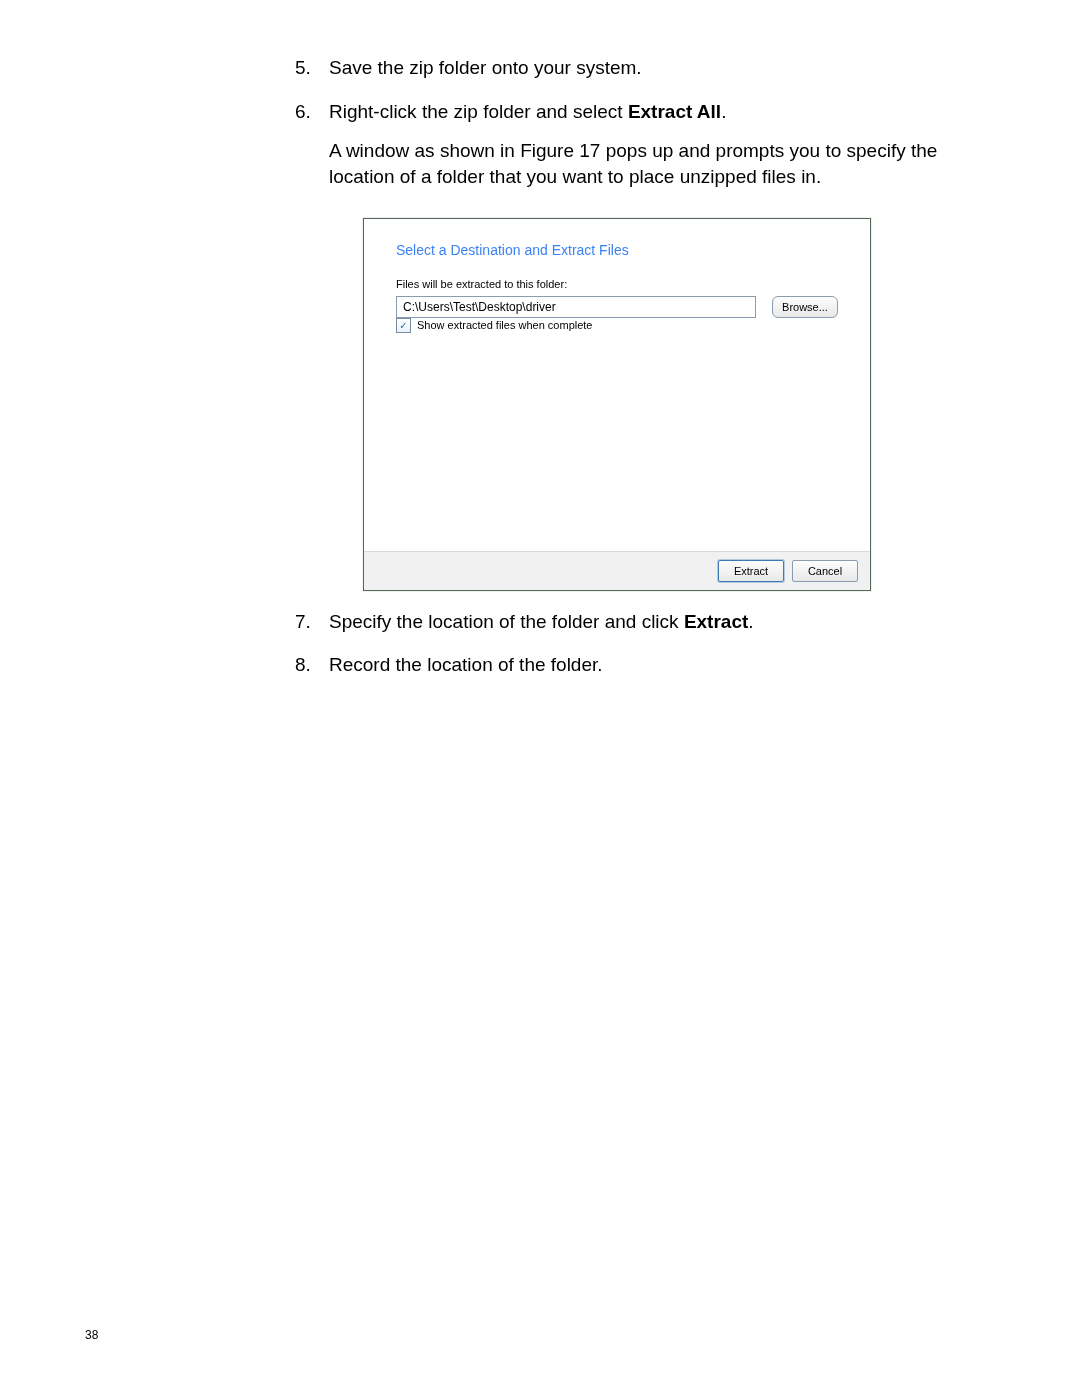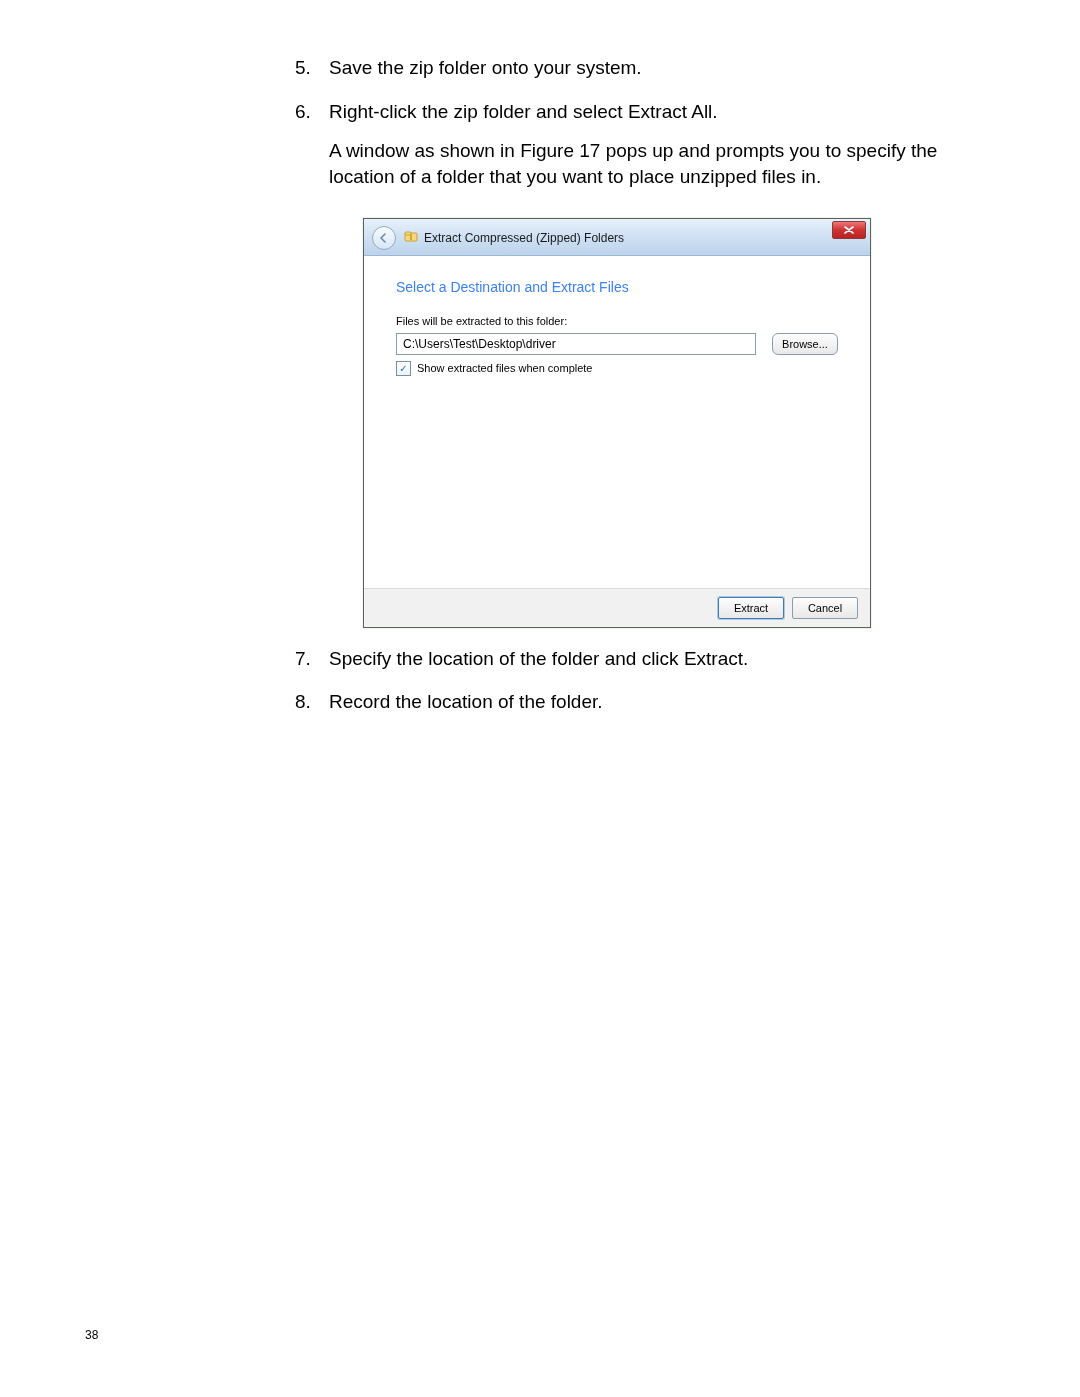--- a/index.html
+++ b/index.html
@@ -16,31 +16,31 @@
 .titlebar{height:36px;background:linear-gradient(#e8f1fb,#cfe0f3 50%,#bcd3ec);position:relative;border-bottom:1px solid #9fb7d4}
 .back-btn{position:absolute;left:8px;top:7px;width:22px;height:22px;border-radius:50%;border:1px solid #9ab;background:linear-gradient(#f7fbff,#d7e6f5);display:flex;align-items:center;justify-content:center;color:#6e8aa8;font-size:13px}
 .title-icon{position:absolute;left:40px;top:10px;width:14px;height:14px}
 .title-icon svg{display:block}
 .title-text{position:absolute;left:60px;top:11px;font-size:12px;color:#1a1a1a}
 .close-btn{position:absolute;right:4px;top:2px;width:32px;height:16px;border:1px solid #8a3a3a;border-radius:2px;background:linear-gradient(#e77,#c33 50%,#b22);display:flex;align-items:center;justify-content:center}
 .close-btn svg{display:block}
 .win-body{padding:22px 32px 90px 32px;background:#fff;min-height:220px}
 .instr-title{color:#3b82f6;font-size:14px;margin-bottom:18px}
 .field-label{font-size:11px;margin-bottom:4px}
-.path-row{display:flex;gap:16px;margin-bottom:6px}
+.path-row{display:flex;gap:16px;margin-bottom:0}
 .path-input{flex:1;height:22px;border:1px solid #8a9db0;padding:2px 6px;font-size:12px;box-sizing:border-box;background:#fff}
 .browse-btn{width:66px;height:22px;border:1px solid #8a9db0;background:linear-gradient(#fdfdfd,#e8e8e8);font-size:11px;border-radius:6px;cursor:default}
 .chk-row{display:flex;align-items:center;gap:6px;font-size:11px}
 .chk{width:13px;height:13px;border:1px solid #7a8ea2;background:linear-gradient(#fff,#eaf2fb);display:flex;align-items:center;justify-content:center;color:#2b6fb4;font-size:10px;line-height:1}
 .win-footer{height:38px;background:#f1f1f1;border-top:1px solid #d9d9d9;display:flex;justify-content:flex-end;align-items:center;gap:8px;padding:0 12px}
 .footer-btn{min-width:66px;height:22px;border:1px solid #8a9db0;background:linear-gradient(#fdfdfd,#e8e8e8);font-size:11px;border-radius:2px;padding:0 10px;cursor:default}
 .footer-btn.primary{border-color:#3e7ab8;box-shadow:0 0 0 1px rgba(62,122,184,.35)}
 .caption{text-align:center;font-size:19px;margin:18px 0 22px -34px}
 .pageno{position:absolute;left:85px;bottom:55px;font-size:12px}
-b{font-weight:normal}
+b{font-weight:bold}
 </style>
 </head>
 <body>
 
 <div class="page">
 
   <div class="content">
     <ol class="steps">
 
       <li>
@@ -50,40 +50,20 @@
 
       <li>
         <span class="num">6.</span>
         <span class="step-body">
           <span>Right-click the zip folder and select </span><b>Extract All</b><span>.</span>
         </span>
         <div class="para">A window as shown in Figure 17 pops up and prompts you to specify the location of a folder that you want to place unzipped files in.</div>
 
         <div class="figure-wrap">
           <div class="win">
-            <div class="titlebar">
-              <div class="back-btn">
-                <svg width="10" height="10" viewBox="0 0 10 10">
-                    <path d="M6 1 L2 5 L6 9" stroke="#6e8aa8" stroke-width="1.6" fill="none" stroke-linecap="round" stroke-linejoin="round"></path>
-                  </svg>
-              </div>
-              <span class="title-icon">
-                <svg width="14" height="14" viewBox="0 0 14 14">
-                    <rect x="1" y="4" width="12" height="8" rx="1" fill="#f6d77a" stroke="#c9a437"></rect>
-                    <rect x="1" y="3" width="6" height="3" rx="1" fill="#f6d77a" stroke="#c9a437"></rect>
-                    <rect x="6" y="5" width="2" height="6" fill="#cfa93a"></rect>
-                  </svg>
-              </span>
-              <span class="title-text">Extract Compressed (Zipped) Folders</span>
-              <div class="close-btn">
-                <svg width="10" height="8" viewBox="0 0 10 8">
-                    <path d="M1 1 L9 7 M9 1 L1 7" stroke="#fff" stroke-width="1.6" stroke-linecap="round"></path>
-                  </svg>
-              </div>
-            </div>
             <div class="win-body">
               <div class="instr-title">Select a Destination and Extract Files</div>
               <div class="field-label">Files will be extracted to this folder:</div>
               <div class="path-row">
                 <input class="path-input" type="text" value="C:\Users\Test\Desktop\driver" style="">
                 <button class="browse-btn">Browse...</button>
               </div>
               <div class="chk-row">
                 <span class="chk">✓</span>
                 <span>Show extracted files when complete</span>

